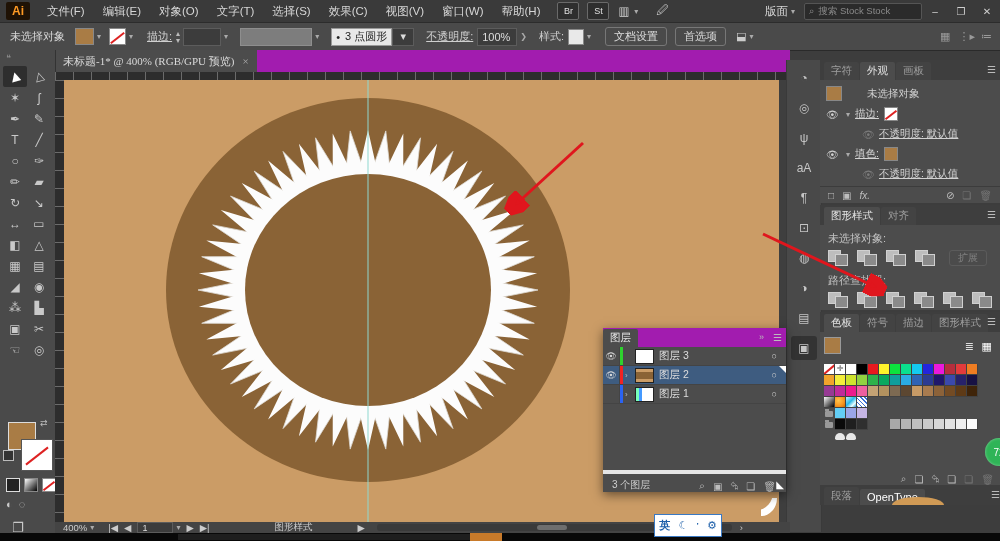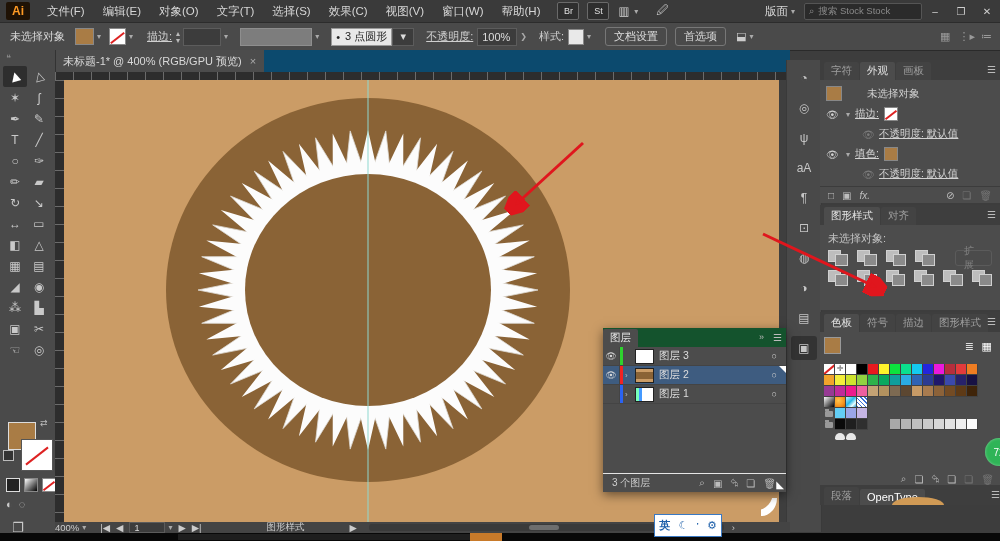--- a/index.html
+++ b/index.html
@@ -18,21 +18,21 @@
   .chev{color:#aaa;font-size:8px;margin-left:3px;}
   #searchbox{width:108px;height:15px;background:#2b2b2b;border:1px solid #555;border-radius:2px;
     color:#8a8a8a;font-size:9.5px;display:flex;align-items:center;padding:0 4px;gap:4px;}
   .winbtn{width:26px;height:20px;display:flex;align-items:center;justify-content:center;color:#cfcfcf;font-size:10px;}
   #controlbar{left:0;top:23px;width:1000px;height:27px;background:#4a4a4a;border-bottom:1px solid #2a2a2a;display:flex;align-items:center;}
   .swatch{display:inline-block;border:1px solid #888;}
   .underl{text-decoration:underline;}
   .ctl-box{background:#3c3c3c;border:1px solid #5c5c5c;height:16px;display:flex;align-items:center;padding:0 4px;color:#ddd;}
   .ctl-btn{border:1px solid #777;border-radius:3px;height:17px;padding:0 8px;display:flex;align-items:center;color:#ddd;background:#4a4a4a;}
   
-  #tabbar{left:55px;top:50px;width:735px;height:22px;background:#0c4a6e;display:flex;}
+  #tabbar{left:55px;top:50px;width:735px;height:22px;background:#a21caf;display:flex;font-family:Liberation Serif, serif;}
   #doctab{background:#4c4c4c;height:22px;display:flex;align-items:center;padding:0 8px;gap:8px;color:#d9d9d9;font-size:11px;}
   
   #toolbar{left:0;top:50px;width:55px;height:491px;background:#4a4a4a;border-right:1px solid #333;}
   #toolgrid{position:absolute;left:3px;top:16px;display:grid;grid-template-columns:24px 24px;grid-auto-rows:21px;}
   .tool{display:flex;align-items:center;justify-content:center;color:#c9c9c9;font-size:12px;border-radius:2px;}
   .tool.active{background:#2e2e2e;color:#fff;}
   .t-rot{display:inline-block;transform:rotate(-105deg);}
   
   #rulerH{left:55px;top:72px;width:735px;height:8px;background:#2d2d2d;
     background-image:repeating-linear-gradient(to right,#6b6b6b 0 1px,transparent 1px 18px);}
@@ -76,30 +76,30 @@
   .sw-blob::before{content:"";position:absolute;left:0;top:3px;width:10px;height:7px;background:#e8e8e8;border-radius:6px 6px 2px 2px;}
   
   .pf{position:relative;width:20px;height:16px;display:inline-block;}
   .pf i{position:absolute;width:11px;height:10px;border:1px solid #d0d0d0;}
   .pf i:first-child{left:0;top:0;background:#bdbdbd;}
   .pf i:last-child{right:0;bottom:0;background:#8a8a8a;}
   .mini-icon{color:#bdbdbd;font-size:10px;margin-left:8px;}
   .mini-icon.dim{color:#777;}
   
   #layers{left:603px;top:328px;width:183px;height:164px;background:#4c4c4c;box-shadow:0 3px 10px rgba(0,0,0,.5);}
-  #layers-head{height:19px;background:#14532d;display:flex;align-items:flex-end;position:relative;}
+  #layers-head{height:19px;background:#a21caf;display:flex;align-items:flex-end;position:relative;}
   .lrow{height:18px;display:flex;align-items:center;border-bottom:1px solid #444;position:relative;font-size:10.5px;color:#ddd;}
   .lrow.selected{background:var(--selection);}
   .lrow .leye{width:16px;text-align:center;color:#dedede;font-size:9px;border-right:1px solid #444;height:100%;line-height:18px;}
   .cbar{width:3px;height:18px;margin-right:2px;}
   .lexp{width:10px;color:#bbb;font-size:8px;}
   .lthumb{width:17px;height:13px;background:#fff;border:1px solid #222;margin-right:5px;}
   .ltarget{position:absolute;right:9px;color:#ccc;font-size:9px;}
   .corner{position:absolute;right:0;top:0;width:0;height:0;border-left:7px solid transparent;border-top:7px solid #fff;}
-  #layers-foot{position:absolute;left:0;bottom:0;width:100%;height:18px;border-top:1px solid #e5e5e5;display:flex;align-items:center;font-size:10px;color:#cfcfcf;}
+  #layers-foot{position:absolute;left:0;bottom:0;width:100%;height:18px;border-top:4px solid #e5e5e5;display:flex;align-items:flex-end;font-size:10px;color:#cfcfcf;}
   
   #statusbar{left:55px;top:522px;width:735px;height:11px;background:#444;display:flex;align-items:center;font-size:9.5px;color:#ccc;}
   #bottomstrip{left:0;top:533px;width:1000px;height:8px;background:#080808;}
   
   #ime{left:654px;top:514px;width:66px;height:21px;background:#fff;border:1px solid #3a79c3;display:flex;align-items:center;
     justify-content:space-around;color:#1d5fa9;font-size:11px;font-weight:bold;z-index:60;}
   
   #overlay{left:0;top:0;width:1000px;height:541px;pointer-events:none;z-index:55;}
   .arrow-line{stroke:var(--arrow);stroke-width:3;fill:var(--arrow);}
   
@@ -385,21 +385,21 @@
     </div>
   </div>
 
   <div class="rpanel abs" style="top:205px;height:105px;">
     <div class="ptabs">
       <div class="ptab active">图形样式</div>
       <div class="ptab">对齐</div>
       <div class="pmenu">☰</div>
     </div>
     <div style="padding:6px 8px 2px;color:#c3c3c3;">未选择对象:</div>
-    <div class="row" style="padding:2px 8px;gap:12px;">
+    <div class="row" style="padding:2px 8px;gap:6px;">
       <span class="row" style="gap:9px;">
 
       <span class="pf">
             <i></i>
             <i></i>
           </span>
           <span class="pf">
             <i></i>
             <i></i>
           </span>
@@ -407,20 +407,21 @@
             <i></i>
             <i></i>
           </span>
           <span class="pf">
             <i></i>
             <i></i>
           </span>
         </span>
       <span class="ctl-btn" style="opacity:.35;margin-left:8px;height:14px;font-size:10px;">扩展</span>
     </div>
+    <div style="padding:5px 8px 2px;color:#c3c3c3;">路径查找器:</div>
     <div class="row" style="padding:2px 8px;gap:9px;">
 
     <span class="pf">
           <i></i>
           <i></i>
         </span>
         <span class="pf">
           <i></i>
           <i></i>
         </span>
@@ -613,21 +614,21 @@
       <span class="mini-icon">⌕</span>
       <span class="mini-icon">▣</span>
       <span class="mini-icon">⮲</span>
       <span class="mini-icon">❏</span>
       <span class="mini-icon" style="margin-right:10px;">🗑</span>
       <span class="abs" style="right:2px;bottom:2px;color:#fff;font-size:10px;">◣</span>
     </div>
   </div>
 
   <div id="statusbar" class="abs">
-    <span style="margin-left:0;">400%</span>
+    <span style="margin-left:8px;">400%</span>
     <span class="chev">▾</span>
     <span style="margin-left:14px;">|◀</span>
     <span style="margin-left:6px;">◀</span>
     <span class="ctl-box" style="height:9px;width:26px;margin-left:6px;font-size:9px;">1</span>
     <span class="chev">▾</span>
     <span style="margin-left:6px;">▶</span>
     <span style="margin-left:6px;">▶|</span>
     <span style="margin-left:65px;">图形样式</span>
     <span style="margin-left:45px;">▶</span>
     <div style="margin-left:12px;width:355px;height:7px;background:#3a3a3a;border-radius:3px;position:relative;">

